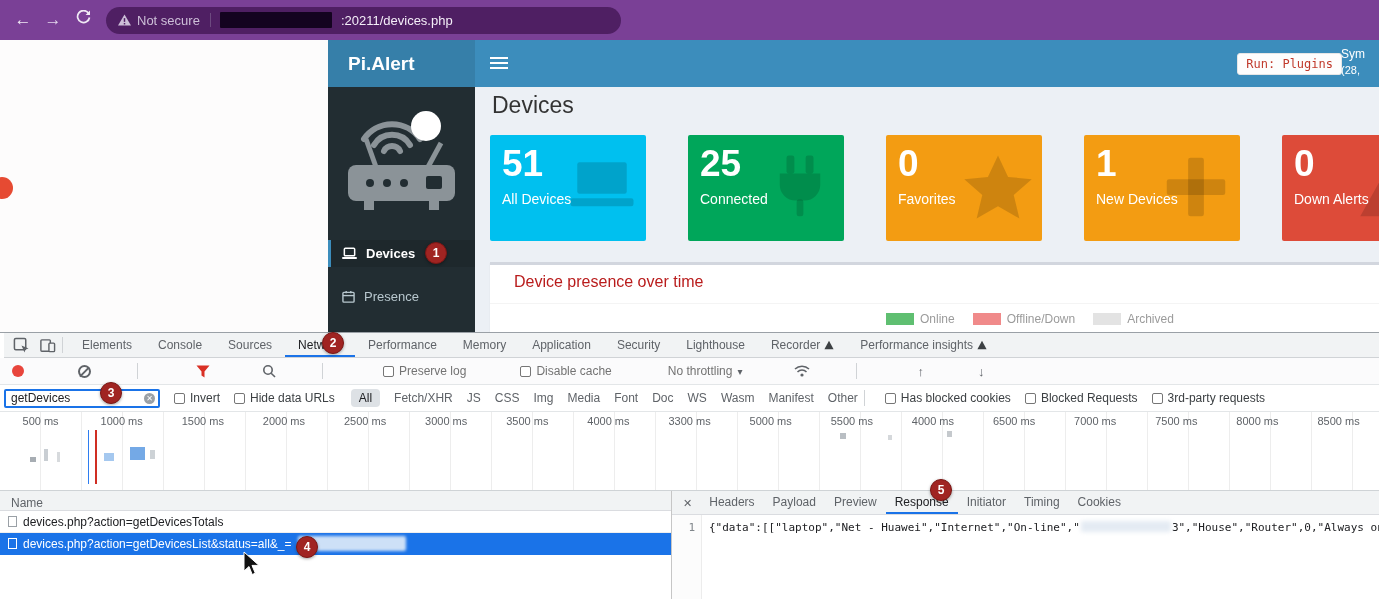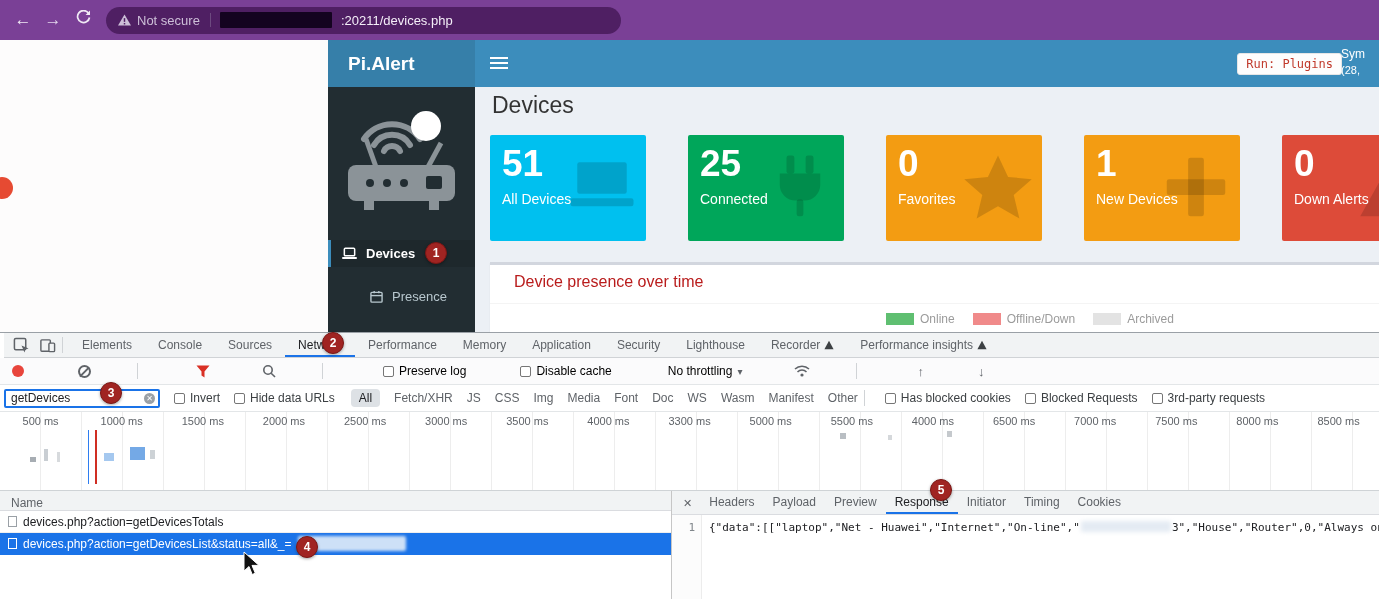--- a/index.html
+++ b/index.html
@@ -32,21 +32,21 @@
   .hamburger i{display:block;height:2px;background:#fff;margin-bottom:3px;}
   .run-btn{position:absolute;right:37px;top:13px;height:22px;padding:0 8px;background:#fdfdfd;border:1px solid #e6e6e6;border-radius:3px;font-family:"DejaVu Sans Mono",monospace;font-size:12px;color:#c0392b;cursor:pointer;line-height:20px;}
   .nav-user{position:absolute;right:-8px;top:6px;color:#fff;font-size:12px;line-height:16px;width:46px;cursor:pointer;}
   .nav-user span{display:block;white-space:nowrap;}
   .nav-user .u2{font-size:11px;}
 
   .sidebar{position:absolute;left:328px;top:47px;width:147px;height:245px;background:#222d32;}
   .router{position:absolute;left:8px;top:6px;}
   .mi{position:absolute;left:0;width:100%;height:27px;display:flex;align-items:center;gap:9px;padding-left:14px;color:#b8c7ce;font-size:13px;cursor:pointer;}
   .mi.active{top:153px;background:#1e282c;color:#fff;border-left:3px solid #3c8dbc;padding-left:11px;font-weight:bold;}
-  .mi.presence{top:196px;justify-content:center;}
+  .mi.presence{top:196px;}
 
   .content{position:absolute;left:475px;top:47px;right:0;height:245px;background:#ecf0f5;overflow:hidden;}
   .content h1{position:absolute;left:17px;top:5px;font-size:23px;font-weight:400;color:#333;}
   .cards{position:absolute;left:15px;top:48px;display:flex;gap:42px;}
   .card{width:156px;height:106px;border-radius:2px;position:relative;color:#fff;padding:10px 12px;flex:none;cursor:pointer;overflow:hidden;}
   .card .cv{font-size:37px;font-weight:bold;line-height:1;}
   .card .cl{font-size:14px;margin-top:9px;}
   .cico{position:absolute;right:8px;top:16px;width:72px;height:72px;fill:rgba(0,0,0,0.15);}
   .aqua{background:#00c0ef;} .green{background:#00a65a;} .yellow{background:#f39c12;} .red{background:#dd4b39;}
 
@@ -60,21 +60,21 @@
 
   
   .devtools{position:absolute;left:0;top:332px;width:100%;height:267px;background:#fff;border-top:1px solid #9aa0a6;}
   .vdiv{width:1px;height:16px;background:#d0d3d6;margin:0 6px;flex:none;}
 
   .dt-tabbar{position:absolute;top:0;left:4px;right:0;height:25px;background:#f1f3f4;border-bottom:1px solid #d0d3d6;display:flex;align-items:center;font-size:12px;color:#5f6368;}
   .tbico{margin-left:9px;flex:none;cursor:pointer;display:flex;}
   .dtab{padding:0 13px;line-height:24px;cursor:pointer;white-space:nowrap;display:flex;align-items:center;gap:4px;}
   .dtab.sel{color:#202124;box-shadow:inset 0 -2px 0 #1a73e8;}
 
-  .dt-toolbar{position:absolute;top:25px;height:27px;left:0;right:0;border-bottom:1px solid #e3e6e8;display:flex;align-items:center;font-size:12px;color:#000000;background:#fbfbfc;gap:40px;}
+  .dt-toolbar{position:absolute;top:25px;height:27px;left:0;right:0;border-bottom:1px solid #e3e6e8;display:flex;align-items:center;font-size:12px;color:#737373;background:#fbfbfc;gap:40px;}
   .rec{width:12px;height:12px;border-radius:50%;background:#e8453c;margin-left:12px;flex:none;cursor:pointer;}
   .clearico{width:13px;height:13px;border:2px solid #5f6368;border-radius:50%;margin-left:14px;position:relative;flex:none;cursor:pointer;}
   .clearico::before{content:"";position:absolute;left:-2px;top:4px;width:13px;height:2px;background:#5f6368;transform:rotate(-45deg);}
   .icobtn{margin-left:12px;flex:none;cursor:pointer;display:flex;}
   .cbl{display:flex;align-items:center;margin-left:14px;cursor:pointer;white-space:nowrap;flex:none;}
   .cb{width:11px;height:11px;border:1px solid #767676;background:#fff;border-radius:2px;margin-right:5px;flex:none;}
   .throttle{margin-left:16px;display:flex;align-items:center;cursor:pointer;flex:none;}
   .caret::before{content:"▾";margin-left:5px;font-size:10px;color:#5f6368;}
   .arrow{margin-left:14px;color:#5f6368;font-size:13px;cursor:pointer;flex:none;}
   .arrow.up::before{content:"↑";} .arrow.down::before{content:"↓";}

